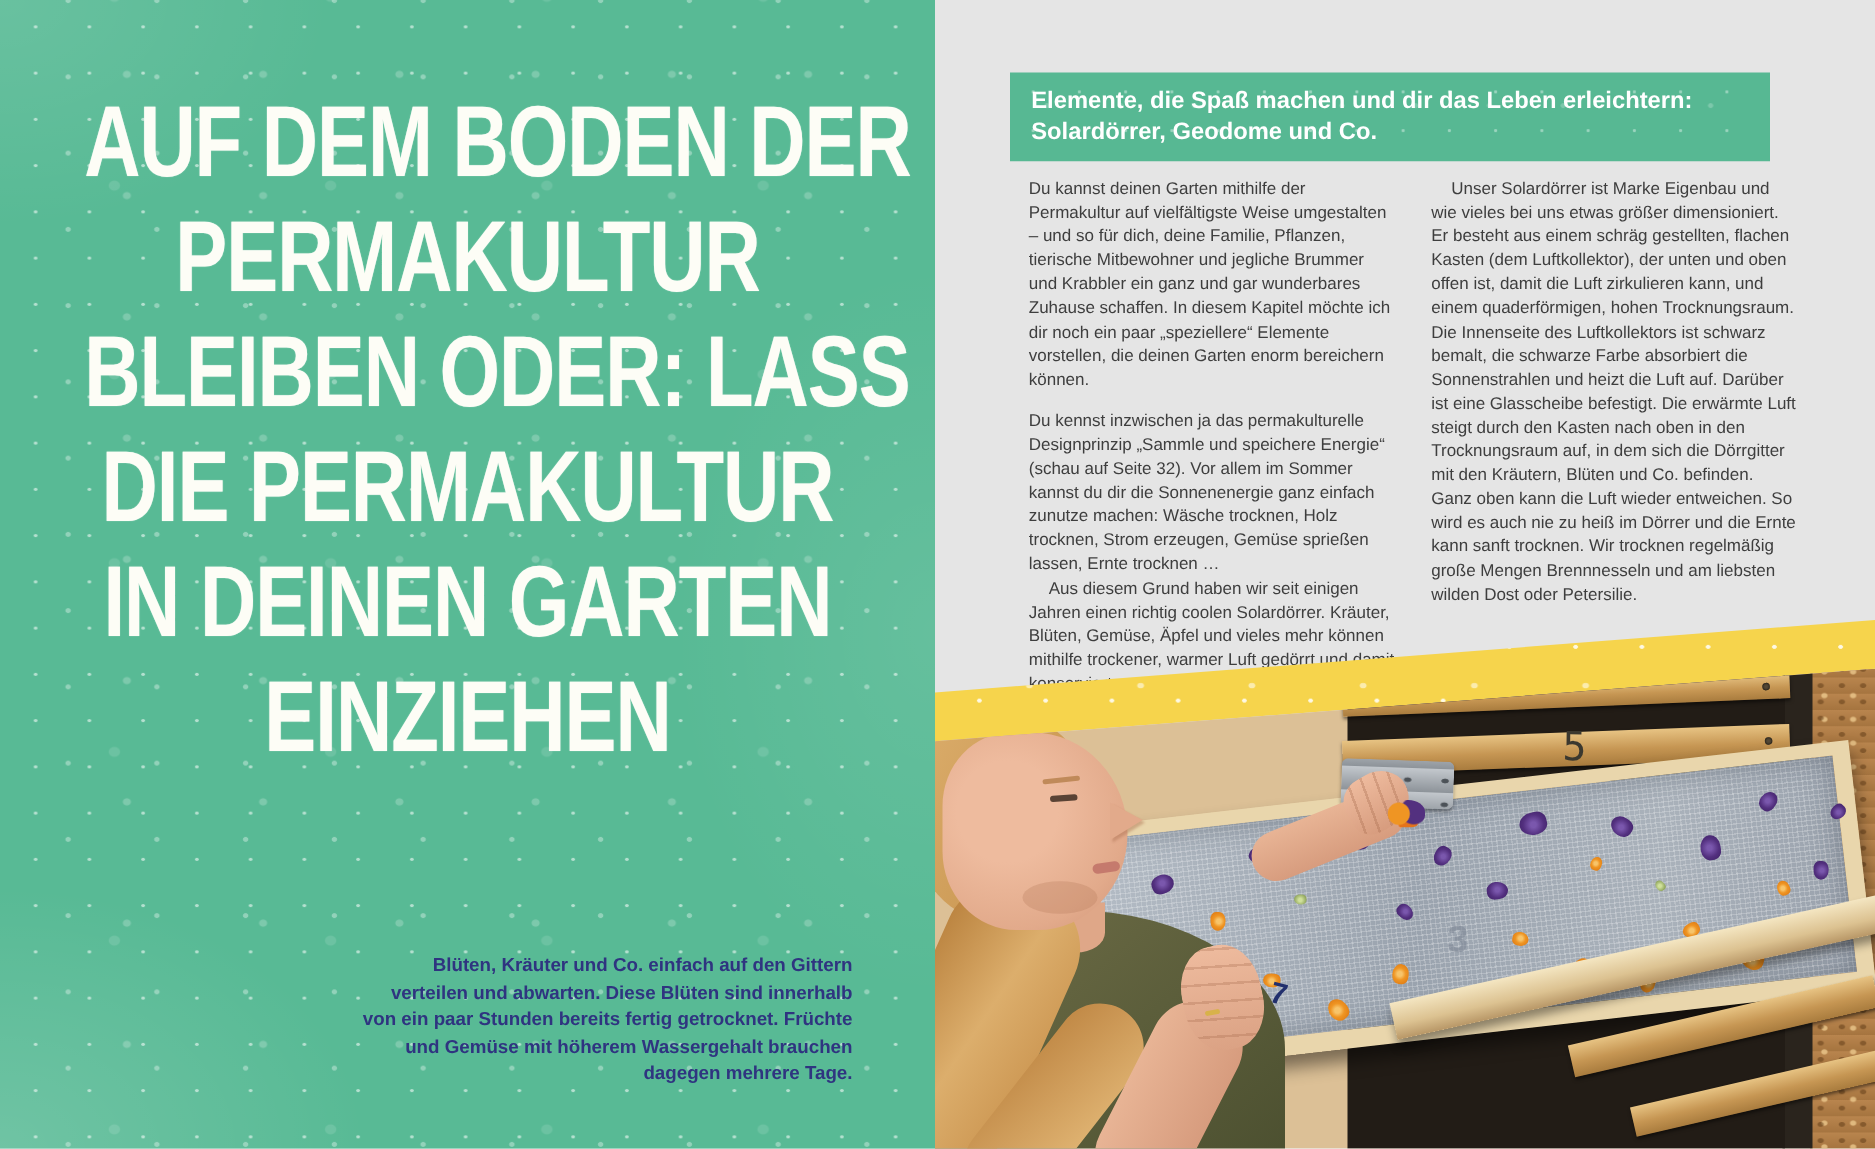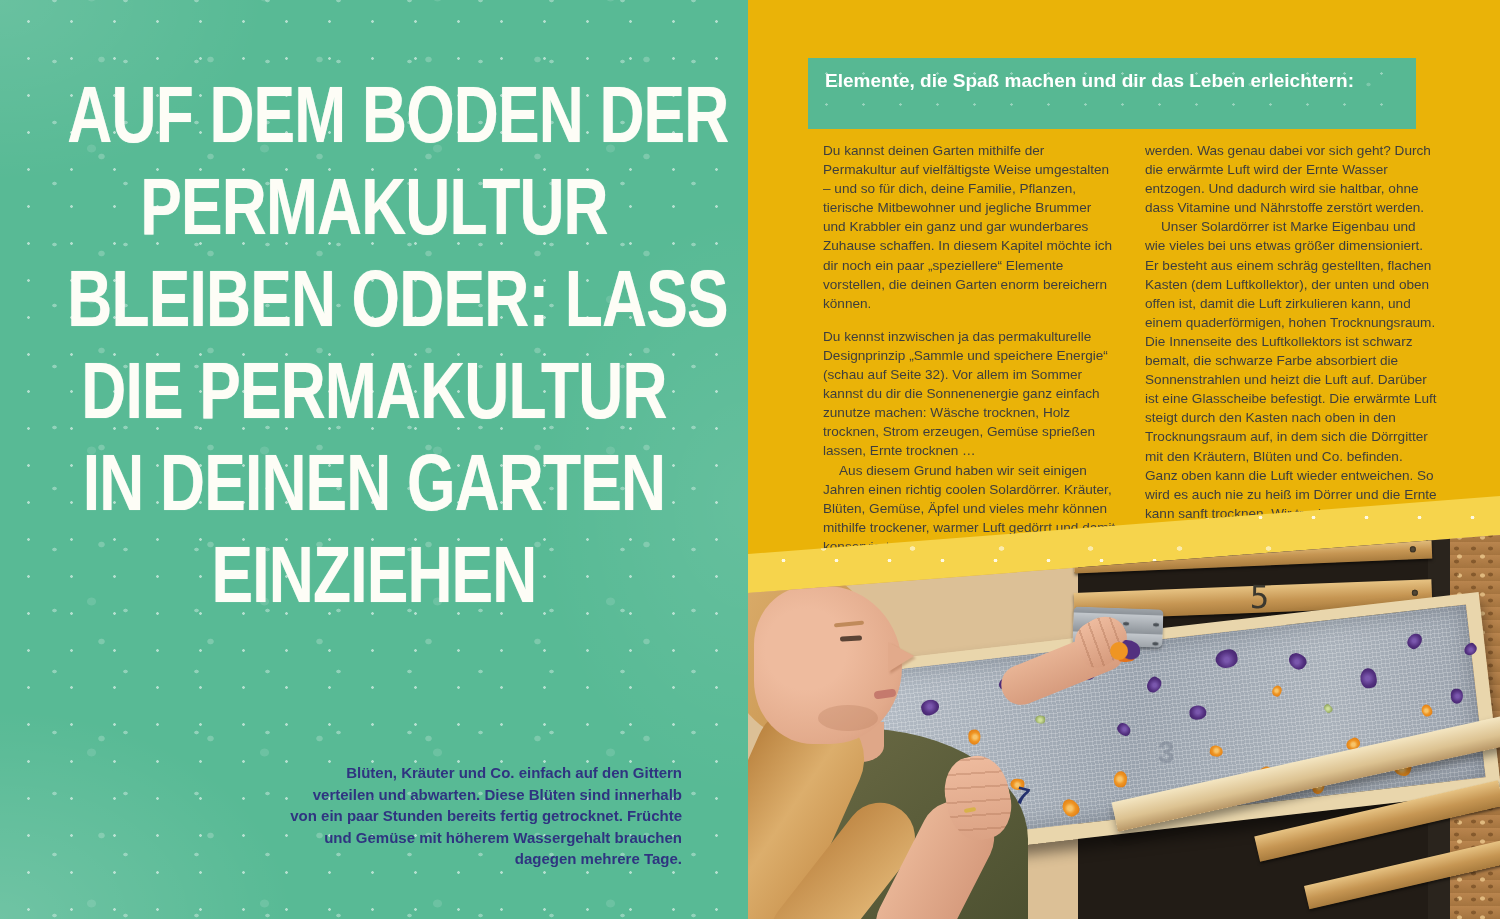--- a/index.html
+++ b/index.html
@@ -35,21 +35,21 @@
     white-space:nowrap;
     text-shadow:0 0 1px rgba(255,255,255,.6);
   }
   .photo-caption {
     position:absolute; left:290px; top:762px; width:392px;
     text-align:right; color:#2f3480; font-weight:bold;
     font-size:15px; line-height:21.5px;
   }
 
   
-  .right-page { position:absolute; left:748px; top:0; width:752px; height:919px; background:#eab308; }
+  .right-page { position:absolute; left:748px; top:0; width:752px; height:919px; background:#e5e5e5; }
 
   .banner {
     position:absolute; left:60px; top:58px; width:608px; height:71px;
     background-color:#57b893;
     background-image:
       radial-gradient(rgba(255,255,255,.4) 1.1px, transparent 1.6px),
       radial-gradient(rgba(255,255,255,.22) 1.8px, transparent 2.4px);
     background-size:37px 31px, 59px 53px;
     padding:10px 0 0 17px; color:#fff;
   }
@@ -193,32 +193,32 @@
       <span class="t-line">IN DEINEN GARTEN</span>
       <span class="t-line">EINZIEHEN</span>
     </h1>
     <p class="photo-caption">Blüten, Kräuter und Co. einfach auf den Gittern verteilen und abwarten. Diese Blüten sind innerhalb von ein paar Stunden bereits fertig getrocknet. Früchte und Gemüse mit höherem Wassergehalt brauchen dagegen mehrere Tage.</p>
   </div>
 
   <div class="right-page">
 
     <div class="banner">
       <span class="b-line">Elemente, die Spaß machen und dir das Leben erleichtern:</span>
+      <span class="b-line">Solardörrer, Geodome und Co.</span>
     </div>
 
     <div class="col col-1">
       <p>Du kannst deinen Garten mithilfe der Permakultur auf vielfältigste Weise umgestalten – und so für dich, deine Familie, Pflanzen, tierische Mitbewohner und jegliche Brummer und Krabbler ein ganz und gar wunderbares Zuhause schaffen. In diesem Kapitel möchte ich dir noch ein paar „speziellere“ Elemente vorstellen, die deinen Garten enorm bereichern können.</p>
       <h2 class="subhead">
       </h2>
       <p>Du kennst inzwischen ja das permakulturelle Designprinzip „Sammle und speichere Energie“ (schau auf Seite 32). Vor allem im Sommer kannst du dir die Sonnenenergie ganz einfach zunutze machen: Wäsche trocknen, Holz trocknen, Strom erzeugen, Gemüse sprießen lassen, Ernte trocknen …</p>
       <p class="indent">Aus diesem Grund haben wir seit einigen Jahren einen richtig coolen Solardörrer. Kräuter, Blüten, Gemüse, Äpfel und vieles mehr können mithilfe trockener, warmer Luft gedörrt und damit konserviert</p>
     </div>
 
     <div class="col col-2">
-      <p>werden. Was genau dabei vor sich geht? Durch die erwärmte Luft wird der Ernte Wasser entzogen. Und dadurch wird sie haltbar, ohne dass Vitamine und Nährstoffe zerstört werden.</p>
       <p class="indent">Unser Solardörrer ist Marke Eigenbau und wie vieles bei uns etwas größer dimensioniert. Er besteht aus einem schräg gestellten, flachen Kasten (dem Luftkollektor), der unten und oben offen ist, damit die Luft zirkulieren kann, und einem quaderförmigen, hohen Trocknungsraum. Die Innenseite des Luftkollektors ist schwarz bemalt, die schwarze Farbe absorbiert die Sonnenstrahlen und heizt die Luft auf. Darüber ist eine Glasscheibe befestigt. Die erwärmte Luft steigt durch den Kasten nach oben in den Trocknungsraum auf, in dem sich die Dörrgitter mit den Kräutern, Blüten und Co. befinden. Ganz oben kann die Luft wieder entweichen. So wird es auch nie zu heiß im Dörrer und die Ernte kann sanft trocknen. Wir trocknen regelmäßig große Mengen Brennnesseln und am liebsten wilden Dost oder Petersilie.</p>
     </div>
 
     <div class="photo-wrap">
       <div class="yellow-band"></div>
       <div class="photo">
 
         <div class="osb-post"></div>
         <div class="dark-rail-right"></div>
         <div class="cabinet-open"></div>

